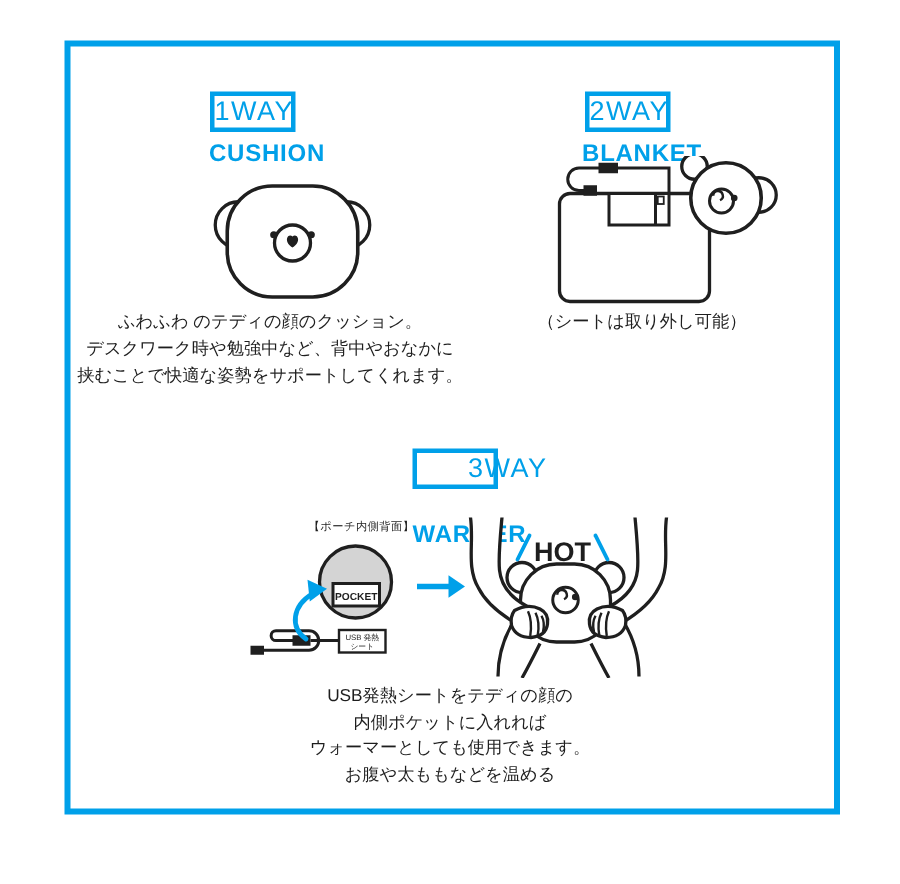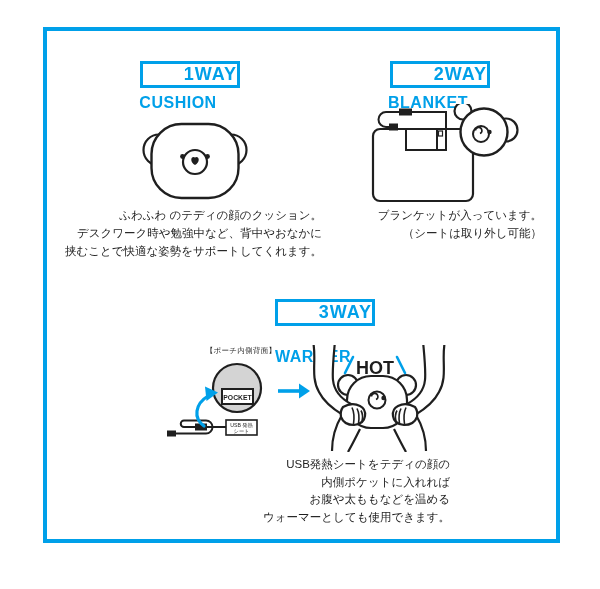--- a/index.html
+++ b/index.html
@@ -9,37 +9,37 @@
   html,body{margin:0;padding:0;background:#fff;}
   .canvas{
     position:relative;width:600px;height:589px;background:#fff;overflow:hidden;
     font-family:"Liberation Sans","DejaVu Sans",sans-serif;color:var(--ink);
   }
   .frame{
     position:absolute;left:43px;top:27px;width:517px;height:516px;
     border:4px solid var(--accent);box-sizing:border-box;
   }
   .badge{
-    position:absolute;width:100px;height:27px;box-sizing:border-box;
+    position:absolute;width:57px;height:27px;box-sizing:border-box;
     border:3px solid var(--accent);color:var(--accent);
-    font-size:18px;font-weight:bold;letter-spacing:1px;
+    font-size:18px;font-weight:normal;letter-spacing:1px;
     line-height:21px;text-align:right;
   }
   #badge1{left:140px;top:61px;}
   #badge2{left:390px;top:61px;}
   #badge3{left:275px;top:299px;padding-left:34px;}
   .subtitle{
     position:absolute;width:130px;text-align:center;color:var(--accent);
     font-size:16px;font-weight:bold;letter-spacing:.5px;
   }
   #sub1{left:113px;top:94px;}
   #sub2{left:363px;top:94px;}
   #sub3{left:248px;top:348px;}
   .desc{
-    position:absolute;text-align:right;color:#1e1e1e;
+    position:absolute;text-align:center;color:#1e1e1e;
     font-size:11.5px;line-height:18px;white-space:nowrap;
   }
   #desc1{left:38px;top:206px;width:284px;}
   #desc2{left:314px;top:206px;width:228px;}
   #desc3{left:150px;top:456px;width:300px;line-height:17.5px;}
   .pouch-caption{
     position:absolute;left:166px;top:346px;width:150px;text-align:center;
     font-size:7.5px;color:#1e1e1e;letter-spacing:.3px;
   }
   svg{position:absolute;display:block;}
@@ -93,21 +93,20 @@
     <rect class="blk" x="34" y="19.5" width="9" height="7"></rect>
     <circle class="ln" cx="108" cy="7" r="8.5" stroke-width="2.2"></circle>
     <circle class="ln" cx="151" cy="26" r="11.5" stroke-width="2.2"></circle>
     <circle class="ln" cx="129" cy="28" r="23.5" stroke-width="2.4"></circle>
     <circle class="ln" cx="126" cy="30" r="8" stroke-width="2"></circle>
     <circle class="blk" cx="134.5" cy="28" r="2.2"></circle>
     <path class="lnf" d="M120.5,26.5 a3.2,3.2 0 1 1 4.5,3" stroke-width="1.6"></path>
   </svg>
 
   <div class="desc" id="desc2">
-    <div>ブランケットが入っています。</div>
     <div>（シートは取り外し可能）</div>
   </div>
 
   <div class="badge" id="badge3">3WAY</div>
   <div class="subtitle" id="sub3">WARMER</div>
 
   <div class="pouch-caption">【ポーチ内側背面】</div>
 
   <svg id="pouch" width="140" height="96" viewBox="0 0 140 96">
     <circle cx="77" cy="36" r="24" fill="#d4d4d4" stroke="#1f1f1f" stroke-width="2.2"></circle>
@@ -151,16 +150,16 @@
     <path class="lnf" d="M53,65.5 Q55.5,70 54,76.5" stroke-width="1.6"></path>
     <path class="ln" d="M107,62 Q98,57 90,61 Q84,64 85,71 Q86,79 96,80 Q106,80 109,72 Q110,66 107,62 Z" stroke-width="2.2"></path>
     <path class="lnf" d="M98,62.5 Q95,69 96.5,79" stroke-width="1.6"></path>
     <path class="lnf" d="M93,63.5 Q90,69.5 91.5,78.5" stroke-width="1.6"></path>
     <path class="lnf" d="M89,65.5 Q86.5,70 88,76.5" stroke-width="1.6"></path>
   </svg>
 
   <div class="desc" id="desc3">
     <div>USB発熱シートをテディの顔の</div>
     <div>内側ポケットに入れれば</div>
+    <div>ウォーマーとしても使用できます。</div>
     <div>お腹や太ももなどを温める</div>
-    <div>ウォーマーとしても使用できます。</div>
   </div>
 </div>
 
 </body></html>

